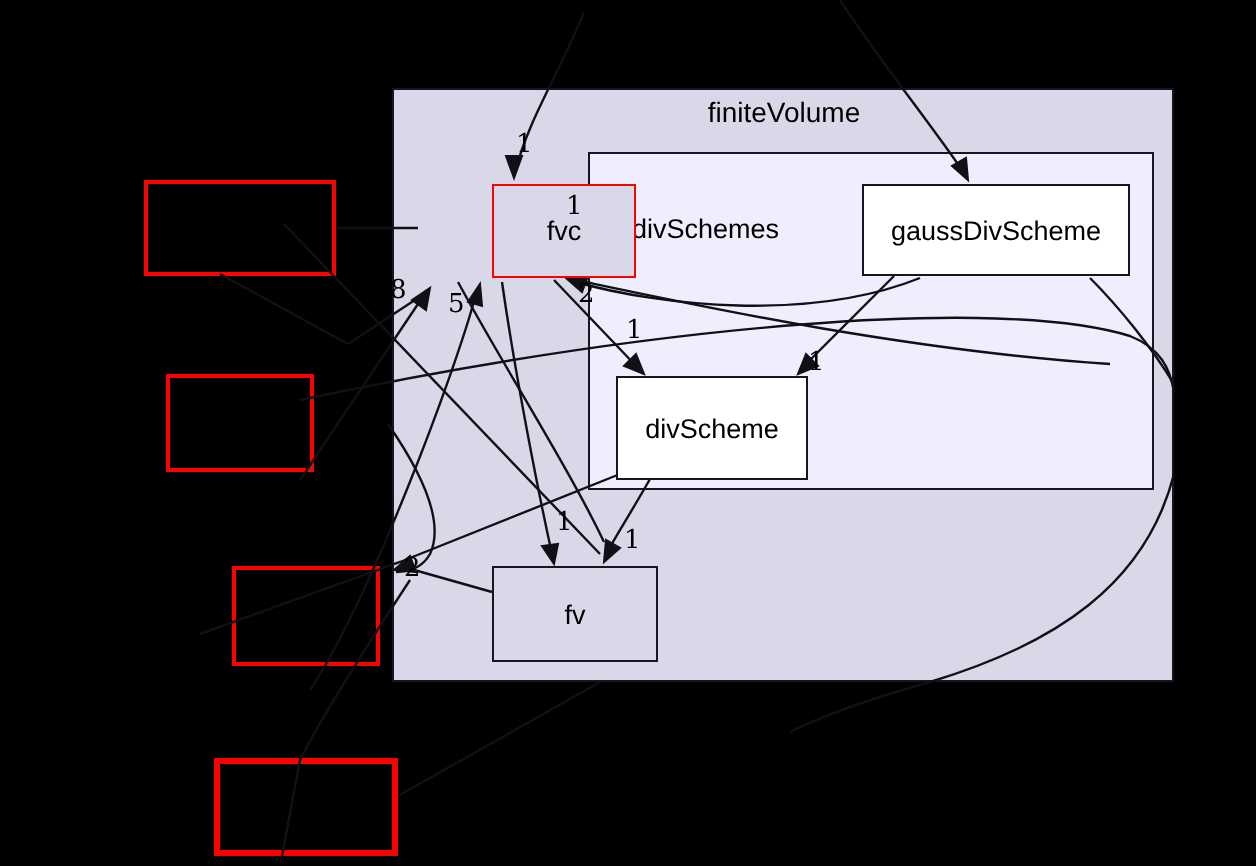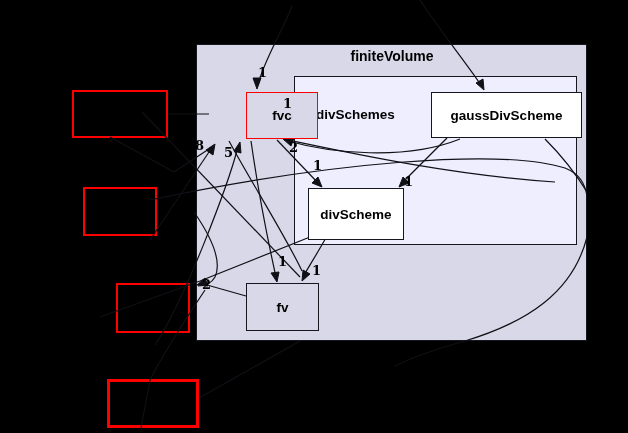--- a/index.html
+++ b/index.html
@@ -1,35 +1,35 @@
 <!DOCTYPE html>
 <html style="--background: #000000; --cluster-fill: #d8d8e8; --inner-fill: #eeeeff; --node-fill: #ffffff; --border: #16161f; --red: #ff0000; --edge: #101016; --text: #000000;"><head>
 <meta charset="utf-8">
 <style>
   :root{
     --background:#000000; --cluster-fill:#d8d8e8; --inner-fill:#eeeeff;
     --node-fill:#ffffff; --border:#16161f; --red:#ff0000; --edge:#101016; --text:#000000;
   }
   html,body{margin:0;padding:0;background:var(--background);}
   #stage{position:relative;width:628px;height:433px;background:var(--background);overflow:hidden;
-         font-family:"Liberation Sans","DejaVu Sans",sans-serif;font-weight:bold;}
+         font-family:"Liberation Sans","DejaVu Sans",sans-serif;}
   .red-box{position:absolute;border:2px solid var(--red);background:transparent;box-sizing:border-box;}
   .cluster{position:absolute;box-sizing:border-box;border:1px solid var(--border);}
   #outer-cluster{left:196px;top:44px;width:391px;height:297px;background:var(--cluster-fill);}
   #inner-cluster{left:294px;top:76px;width:283px;height:169px;background:var(--inner-fill);}
   #edge-layer{position:absolute;left:0;top:0;width:628px;height:433px;pointer-events:none;}
   #edge-layer path{fill:none;stroke:var(--edge);stroke-width:1.2px;}
   #edge-layer polygon{fill:var(--edge);stroke:var(--edge);}
   .node{position:absolute;box-sizing:border-box;display:flex;align-items:center;justify-content:center;
         font-size:13.5px;color:var(--text);background:var(--node-fill);border:1px solid var(--border);}
   #node-fvc{left:209px;top:92px;width:72px;height:47px;background:var(--cluster-fill);
             border:1.5px solid var(--red);margin-left:37px;}
-  #node-gaussDivScheme{left:431px;top:92px;width:151px;height:46px;}
+  #node-gaussDivScheme{left:431px;top:92px;width:134px;height:46px;}
   #node-divScheme{left:308px;top:188px;width:96px;height:52px;}
-  #node-fv{left:246px;top:283px;width:73px;height:48px;background:var(--cluster-fill);}
+  #node-fv{left:246px;top:283px;width:83px;height:48px;background:var(--cluster-fill);}
   .cluster-label{position:absolute;color:var(--text);font-size:13.5px;}
   #outer-cluster-label{left:336px;top:48px;width:112px;text-align:center;font-size:14px;}
   #inner-cluster-label{left:316px;top:107px;text-align:right;}
   .elbl{position:absolute;color:var(--text);font-family:"DejaVu Serif","Liberation Serif",serif;
         font-size:13px;line-height:13px;}
 </style>
 </head>
 <body>
 
 <div id="stage">

